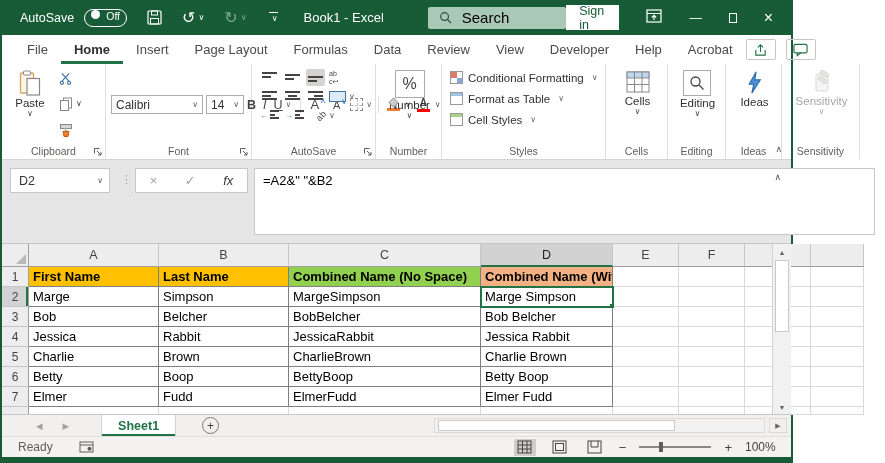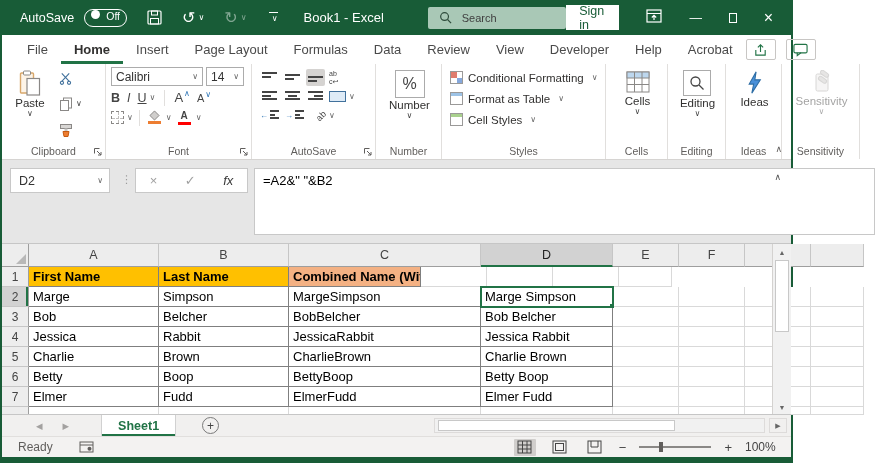--- a/index.html
+++ b/index.html
@@ -15,21 +15,21 @@
     align-items:flex-start;gap:6px;padding:0 6px;margin-left:10px;font-size:10.5px}
   .knob{width:9px;height:9px;border-radius:50%;background:#fff}
   .tb-ic{margin-left:20px;display:flex;align-items:center;line-height:1}
   .chev{font-size:8px;line-height:1;margin-left:3px}
   .dim{opacity:.45}
   .undo,.redo{font-size:16px;line-height:1}
   .qat{display:flex;flex-direction:column;align-items:center;margin-left:22px}
   .qat .bar{width:9px;height:0;border-top:1.5px solid #fff;margin-bottom:2px}
   .doc-title{margin-left:26px;font-size:13px;white-space:nowrap}
   .qsearch{margin-left:44px;width:240px;height:22px;background:#A9C8B6;border-radius:2px;
-    display:flex;align-items:center;gap:10px;padding:0 11px;color:#404040;font-size:11px}
+    display:flex;align-items:center;gap:10px;padding:0 11px;color:#000000;font-size:15px}
   .tb-right{margin-left:auto;display:flex;align-items:center;gap:27px;padding-right:18px}
   .signin{background:#fff;color:#185C37;height:25px;display:flex;align-items:center;
     padding:0 13px;font-size:12.5px}
   .maxbox{width:10px;height:10px;border:1.5px solid #fff;display:block}
   .closex{font-size:16px}
 
   
   .tabrow{flex:none;height:29px;background:#fff;display:flex;align-items:stretch;
     padding-left:12px;font-size:13px;color:#4a4a4a}
   .tab{padding:0 13px;display:flex;align-items:center;white-space:nowrap}
@@ -47,21 +47,21 @@
     justify-content:center;position:relative}
   .launcher{position:absolute;right:3px;bottom:3px;line-height:0}
   .bigbtn{display:flex;flex-direction:column;align-items:center;gap:1px;
     font-size:11.5px;color:#323130;padding-top:2px}
   .bigbtn .chev{margin:0}
   .smallcol{display:flex;flex-direction:column;justify-content:space-between;
     padding:2px 0 4px 6px}
   .srow{display:flex;align-items:center;height:17px}
   .sel{border:1px solid #ACACAC;background:#fff;height:19px;display:flex;align-items:center;
     font-size:12px;color:#333;padding:0 4px;justify-content:space-between}
-  .fontrows{display:flex;flex-direction:column;gap:3px;width:100%}
+  .fontrows{display:flex;flex-direction:row;gap:3px;width:100%}
   .frow{display:flex;align-items:center;gap:7px}
   .glyph{font-size:12.5px;color:#444}
   .u{text-decoration:underline}
   .vd{width:0;height:16px;border-left:1px solid #E1DFDD;margin:0 2px}
   .colorbtn{display:flex;flex-direction:column;align-items:center;width:17px}
   .cbar{width:13px;height:3px;margin-top:1px}
   .diamond{width:9px;height:9px;background:#D0CECC;border:1px solid #8A8886;transform:rotate(45deg) scale(.8)}
   .bordbox{width:13px;height:13px;border:1px dashed #8A8886;position:relative}
   .bordbox:before{content:"";position:absolute;left:50%;top:0;bottom:0;border-left:1px dashed #C0BEBC}
   .bordbox:after{content:"";position:absolute;top:50%;left:0;right:0;border-top:1px dashed #C0BEBC}
@@ -581,20 +581,21 @@
       <span class="ch w-e">E</span>
       <span class="ch w-f">F</span>
       <span class="ch w-g">G</span>
       <span class="ch w-h"></span>
     </div>
 
     <div class="grow">
       <span class="rh">1</span>
       <span class="cell tbl bold fill-gold w-a">First Name</span>
       <span class="cell tbl bold fill-gold w-b">Last Name</span>
+      <span class="cell tbl bold fill-green w-c">Combined Name (No Space)</span>
       <span class="cell tbl bold fill-peach w-d">Combined Name (With Space)</span>
       <span class="cell w-e"></span>
       <span class="cell w-f"></span>
       <span class="cell w-g"></span>
       <span class="cell w-h"></span>
     </div>
 
     <div class="grow">
       <span class="rh selr">2</span>
       <span class="cell tbl w-a">Marge</span>

